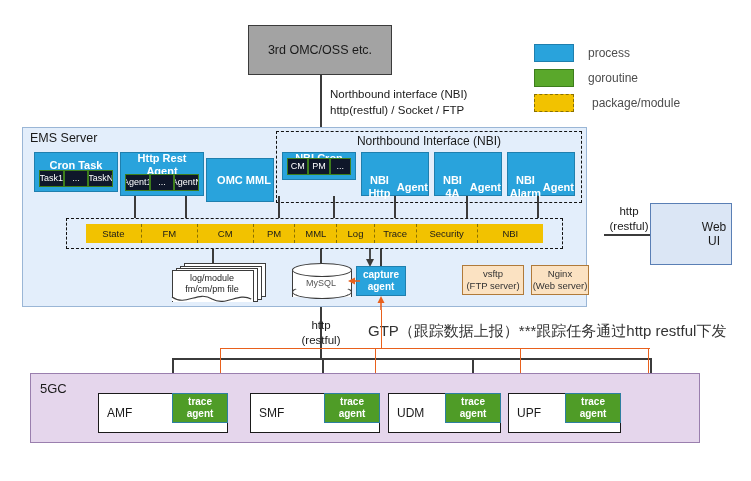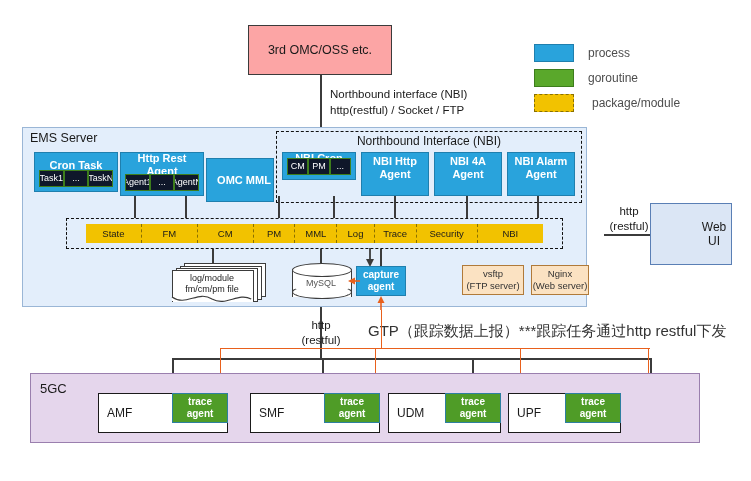--- a/index.html
+++ b/index.html
@@ -9,21 +9,21 @@
     font-family:"Liberation Sans","DejaVu Sans",sans-serif;
     overflow:hidden;
     color:#1a1a1a;
   }
   .abs{position:absolute;box-sizing:border-box;}
   .ctr{display:flex;align-items:center;justify-content:center;text-align:center;}
 
   
   #omc-box{
     left:248px;top:25px;width:144px;height:50px;
-    border:1.6px solid #3b3b3b;background:#fca5a5;
+    border:1.6px solid #3b3b3b;background:#a3a3a3;
     font-size:12.5px;color:#1a1a1a;
   }
 
   
   .legend-sw{width:40px;height:18px;}
   .legend-label{font-size:12px;color:#4d4d4d;white-space:nowrap;}
 
   
   #ems-panel{
     left:22px;top:127px;width:565px;height:180px;
@@ -41,21 +41,21 @@
 
   
   .proc{
     background:#29a3dc;border:1px solid #1f7fae;
     color:#ffffff;font-size:11px;font-weight:bold;line-height:1.15;
   }
   .proc-title{
     position:absolute;left:0;right:0;top:4px;height:16px;
     display:flex;align-items:center;justify-content:center;text-align:center;
   }
-  .proc-title.two{top:1px;height:28px;flex-direction:column;}
+  .proc-title.two{top:20px;height:28px;flex-direction:row;}
   
   .gostrip{
     position:absolute;left:4px;right:4px;bottom:4px;height:17px;
     display:flex;gap:0;
   }
   .gocell{
     flex:1;background:#0f172a;border:1px solid #3d7d1c;
     color:#ffffff;font-size:9px;font-weight:normal;
     display:flex;align-items:center;justify-content:center;text-align:center;
     overflow:hidden;

